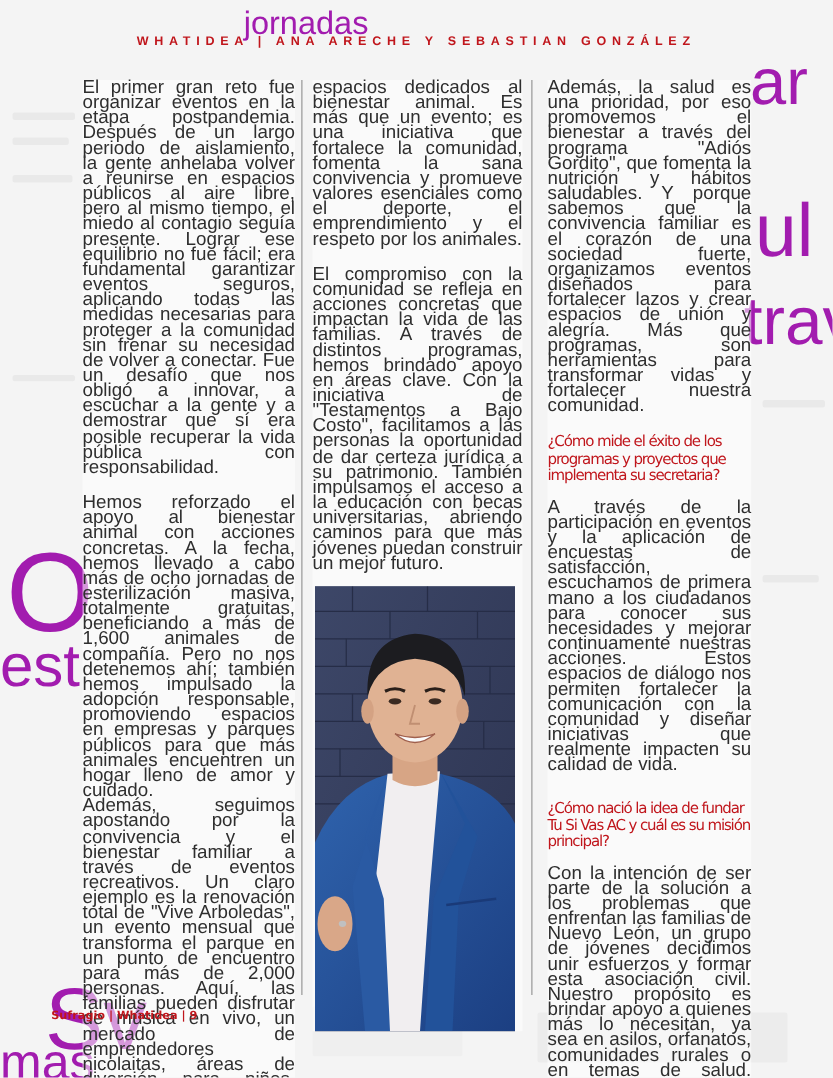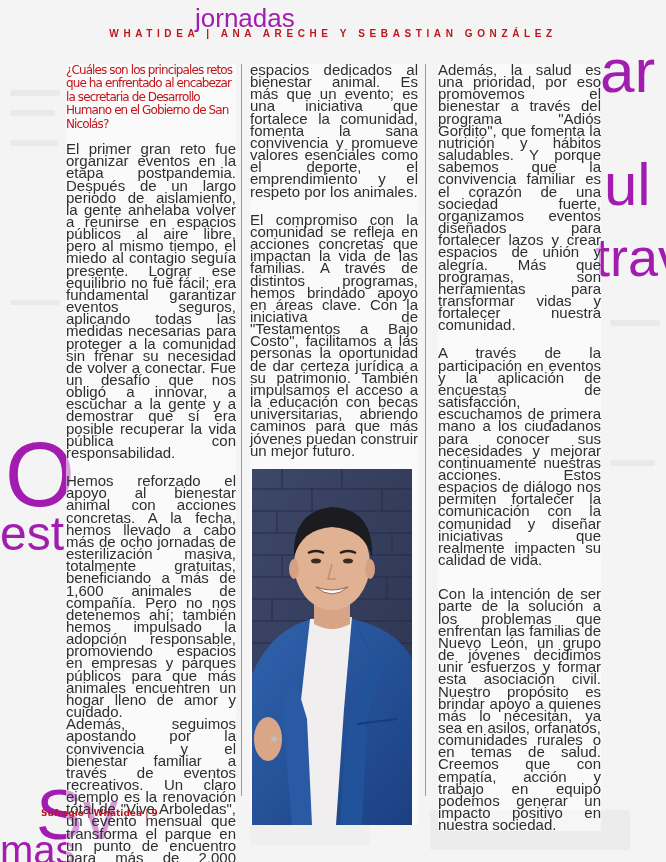--- a/index.html
+++ b/index.html
@@ -46,21 +46,21 @@
   .footer {
     position: absolute; top: 808px; left: 41px;
     font-family: "DejaVu Sans", sans-serif; font-weight: bold;
     font-size: 9px; color: #c0161c;
   }
 </style>
 </head>
 <body>
 
 <div class="bg-texture">
-  <div class="bg-word" style="left:600px;top:40px;font-size:62px;">ar</div>
+  <div class="bg-word" style="left:600px;top:40px;font-size:52px;">ar</div>
   <div class="bg-word" style="left:604px;top:155px;font-size:60px;">ul</div>
   <div class="bg-word" style="left:595px;top:230px;font-size:54px;">trave</div>
   <div class="bg-word" style="left:195px;top:5px;font-size:26px;">jornadas</div>
   <div class="bg-word" style="left:5px;top:430px;font-size:90px;">O</div>
   <div class="bg-word" style="left:0px;top:510px;font-size:48px;">est</div>
   <div class="bg-word" style="left:36px;top:780px;font-size:70px;">Sv</div>
   <div class="bg-word" style="left:0px;top:830px;font-size:40px;">mas</div>
   <div class="bg-block" style="left:10px;top:90px;width:50px;height:6px;"></div>
   <div class="bg-block" style="left:10px;top:110px;width:45px;height:6px;"></div>
   <div class="bg-block" style="left:10px;top:140px;width:48px;height:6px;"></div>
@@ -70,21 +70,20 @@
   <div class="bg-block" style="left:430px;top:810px;width:200px;height:40px;background:#ececec;"></div>
   <div class="bg-block" style="left:250px;top:805px;width:120px;height:40px;background:#efefef;"></div>
 </div>
 
 <div class="page-header">WHATIDEA | ANA ARECHE Y SEBASTIAN GONZÁLEZ</div>
 
 <div class="divider" style="left:241px;top:64px;height:732px;"></div>
 <div class="divider" style="left:425px;top:64px;height:732px;"></div>
 
 <div class="col col-1">
-  <h2 class="question">¿Cuáles son los principales retos que ha enfrentado al encabezar la secretaria de Desarrollo Humano en el Gobierno de San Nicolás?</h2>
   <p class="answer">El primer gran reto fue organizar eventos en la etapa postpandemia. Después de un largo periodo de aislamiento, la gente anhelaba volver a reunirse en espacios públicos al aire libre, pero al mismo tiempo, el miedo al contagio seguía presente. Lograr ese equilibrio no fue fácil; era fundamental garantizar eventos seguros, aplicando todas las medidas necesarias para proteger a la comunidad sin frenar su necesidad de volver a conectar. Fue un desafío que nos obligó a innovar, a escuchar a la gente y a demostrar que sí era posible recuperar la vida pública con responsabilidad.</p>
   <div class="gap"></div>
   <p class="answer">Hemos reforzado el apoyo al bienestar animal con acciones concretas. A la fecha, hemos llevado a cabo más de ocho jornadas de esterilización masiva, totalmente gratuitas, beneficiando a más de 1,600 animales de compañía. Pero no nos detenemos ahí; también hemos impulsado la adopción responsable, promoviendo espacios en empresas y parques públicos para que más animales encuentren un hogar lleno de amor y cuidado.</p>
   <p class="answer">Además, seguimos apostando por la convivencia y el bienestar familiar a través de eventos recreativos. Un claro ejemplo es la renovación total de "Vive Arboledas", un evento mensual que transforma el parque en un punto de encuentro para más de 2,000 personas. Aquí, las familias pueden disfrutar de música en vivo, un mercado de emprendedores nicolaitas, áreas de diversión para niños, actividades deportivas y</p>
 </div>
 
 <div class="col col-2">
   <p class="answer">espacios dedicados al bienestar animal. Es más que un evento; es una iniciativa que fortalece la comunidad, fomenta la sana convivencia y promueve valores esenciales como el deporte, el emprendimiento y el respeto por los animales.</p>
   <div class="gap"></div>
   <p class="answer">El compromiso con la comunidad se refleja en acciones concretas que impactan la vida de las familias. A través de distintos programas, hemos brindado apoyo en áreas clave. Con la iniciativa de "Testamentos a Bajo Costo", facilitamos a las personas la oportunidad de dar certeza jurídica a su patrimonio. También impulsamos el acceso a la educación con becas universitarias, abriendo caminos para que más jóvenes puedan construir un mejor futuro.</p>
@@ -157,18 +156,20 @@
       <ellipse cx="22" cy="270" rx="3" ry="2.5" fill="#c0c0c0"></ellipse>
 
       <path d="M105 255 L145 250" stroke="#1a3a78" stroke-width="2"></path>
     </svg>
   </div>
 </div>
 
 <div class="col col-3">
   <p class="answer">Además, la salud es una prioridad, por eso promovemos el bienestar a través del programa "Adiós Gordito", que fomenta la nutrición y hábitos saludables. Y porque sabemos que la convivencia familiar es el corazón de una sociedad fuerte, organizamos eventos diseñados para fortalecer lazos y crear espacios de unión y alegría. Más que programas, son herramientas para transformar vidas y fortalecer nuestra comunidad.</p>
   <div class="gap"></div>
+  <h2 class="question">¿Cómo mide el éxito de los programas y proyectos que implementa su secretaria?</h2>
   <p class="answer">A través de la participación en eventos y la aplicación de encuestas de satisfacción, escuchamos de primera mano a los ciudadanos para conocer sus necesidades y mejorar continuamente nuestras acciones. Estos espacios de diálogo nos permiten fortalecer la comunicación con la comunidad y diseñar iniciativas que realmente impacten su calidad de vida.</p>
   <div class="gap" style="height:22px;"></div>
+  <h2 class="question">¿Cómo nació la idea de fundar Tu Si Vas AC y cuál es su misión principal?</h2>
   <p class="answer">Con la intención de ser parte de la solución a los problemas que enfrentan las familias de Nuevo León, un grupo de jóvenes decidimos unir esfuerzos y formar esta asociación civil. Nuestro propósito es brindar apoyo a quienes más lo necesitan, ya sea en asilos, orfanatos, comunidades rurales o en temas de salud. Creemos que con empatía, acción y trabajo en equipo podemos generar un impacto positivo en nuestra sociedad.</p>
 </div>
 
 <div class="footer">Sufragio | Whatidea | 9</div>
 
 </body></html>

